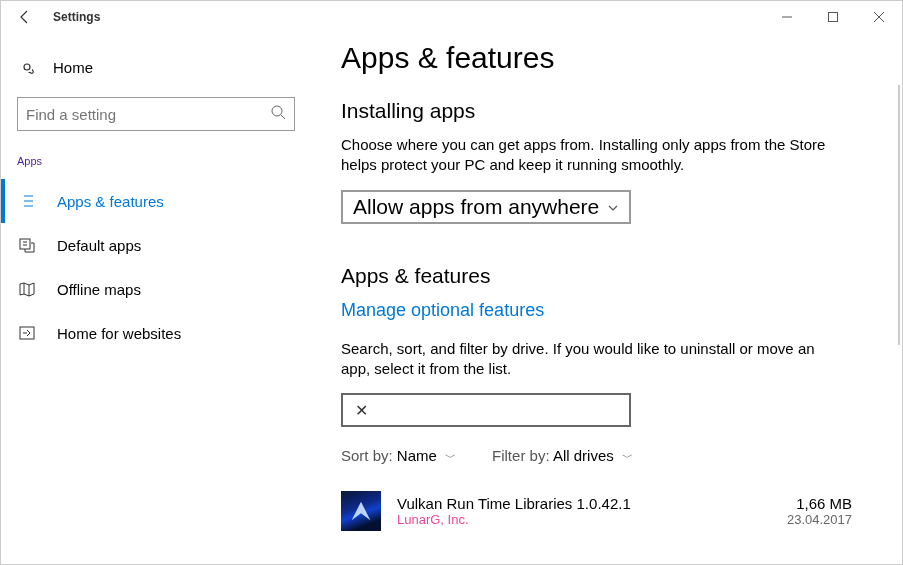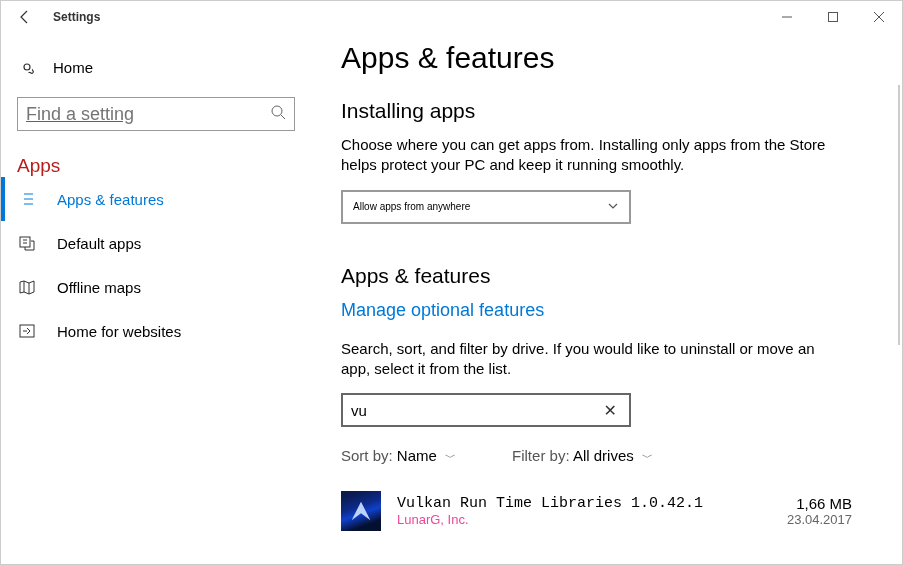--- a/index.html
+++ b/index.html
@@ -8,44 +8,44 @@
 .back-btn { width: 32px; height: 32px; display: flex; align-items: center; justify-content: center; color: #333; }
 .title { font-size: 12px; color: #333; margin-left: 12px; font-weight: bold; }
 .win-controls { position: absolute; right: 0; top: 0; display: flex; }
 .win-btn { width: 46px; height: 32px; display: flex; align-items: center; justify-content: center; color: #555; }
 .content { display: flex; height: calc(100% - 32px); }
 .sidebar { width: 310px; padding: 16px 0 0 0; }
 .home-row { display: flex; align-items: center; padding: 8px 16px; margin-bottom: 12px; }
 .gear { width: 20px; height: 20px; margin-right: 16px; color: #333; display:flex; align-items:center; justify-content:center; }
 .home-label { font-size: 15px; color: #000; }
 .search-box { margin: 0 16px 24px 16px; border: 1px solid #999; height: 34px; display: flex; align-items: center; padding: 0 8px; }
-.search-box input { border: none; outline: none; flex: 1; font-size: 18px; color: #c2410c; background: transparent; text-decoration: underline; }
+.search-box input { border: none; outline: none; flex: 1; font-size: 15px; color: #c2410c; background: transparent; }
 .search-icon-s { color: #666; }
-.cat-label { font-size: 19px; color: #b91c1c; padding: 0 16px; }
+.cat-label { font-size: 11px; color: #4c1d95; padding: 0 16px; margin-bottom: 12px; }
 .nav-item { display: flex; align-items: center; padding: 12px 16px; font-size: 15px; color: #000; cursor: pointer; }
 .nav-item .nav-icon { width: 20px; height: 20px; margin-right: 20px; display: flex; align-items: center; justify-content: center; color: #333; }
 .nav-item.active { color: #0078d7; border-left: 4px solid #0078d7; padding-left: 12px; }
 .nav-item.active .nav-icon { color: #0078d7; }
 .main { flex: 1; padding: 8px 50px 0 30px; overflow-y: auto; position: relative; }
 .main h1 { font-size: 30px; font-weight: 300; color: #000; margin-bottom: 24px; }
 .main h2 { font-size: 21px; font-weight: 400; color: #000; margin-bottom: 12px; }
 .desc { font-size: 15px; color: #000; margin-bottom: 14px; line-height: 1.35; max-width: 500px; }
-.dropdown { width: 290px; height: 34px; border: 2px solid #999; display: flex; align-items: center; padding: 0 10px; font-size: 10px; justify-content: space-between; margin-bottom: 40px; }
+.dropdown { width: 290px; height: 34px; border: 2px solid #999; display: flex; align-items: center; padding: 0 10px; font-size: 21px; justify-content: space-between; margin-bottom: 40px; }
 .link { color: #0078d7; font-size: 18px; margin-bottom: 18px; display: inline-block; }
 .filter-box { width: 290px; height: 34px; border: 2px solid #666; display: flex; align-items: center; padding: 0 8px; margin-bottom: 20px; }
 .filter-box input { border: none; outline: none; flex: 1; font-size: 15px; background: transparent; }
 .clear-x { font-size: 16px; color: #333; padding: 0 4px; cursor: pointer; }
-.sort-row { display: flex; gap: 56px; font-size: 15px; color: #555; margin-bottom: 20px; }
+.sort-row { display: flex; gap: 36px; font-size: 15px; color: #555; margin-bottom: 20px; }
 .sort-val { color: #000; }
 .chev-sm { font-size: 11px; margin-left: 4px; color: #666; }
 .app-row { display: flex; align-items: center; padding: 6px 0; }
 .app-icon { width: 40px; height: 40px; background: linear-gradient(160deg, #0a1a4a 10%, #0c2a8a 40%, #1040cc 55%, #041030 80%); margin-right: 16px; display:flex; align-items:center; justify-content:center; }
 .app-icon svg { width: 28px; height: 28px; }
 .app-text { flex: 1; }
-.app-name { font-size: 15px; color: #000; font-family: Liberation Mono, monospace; }
+.app-name { font-size: 15px; color: #000; }
 .app-pub { font-size: 13px; color: #ec4899; }
 .app-meta { text-align: right; }
 .app-size { font-size: 15px; color: #000; }
 .app-date { font-size: 13px; color: #666; }
 .scrollbar-ind { position: absolute; right: 2px; top: 52px; width: 2px; height: 260px; background: #ccc; }
 </style>
 </head>
 <body>
 
 <div class="titlebar">
@@ -150,21 +150,20 @@
       <span>Allow apps from anywhere</span>
       <span><svg width="12" height="12" viewBox="0 0 12 12">
             <path d="M2 4 L6 8 L10 4" stroke="#555" fill="none" stroke-width="1.2"></path>
           </svg></span>
     </div>
 
     <h2>Apps &amp; features</h2>
     <a class="link">Manage optional features</a>
     <p class="desc">Search, sort, and filter by drive. If you would like to uninstall or move an app, select it from the list.</p>
     <div class="filter-box">
-      <input value="vu" style="">
       <span class="clear-x">✕</span>
     </div>
     <div class="sort-row">
       <div>
         <span>Sort by:</span>
         <span class="sort-val">Name</span>
         <span class="chev-sm">﹀</span>
       </div>
       <div>
         <span>Filter by:</span>

